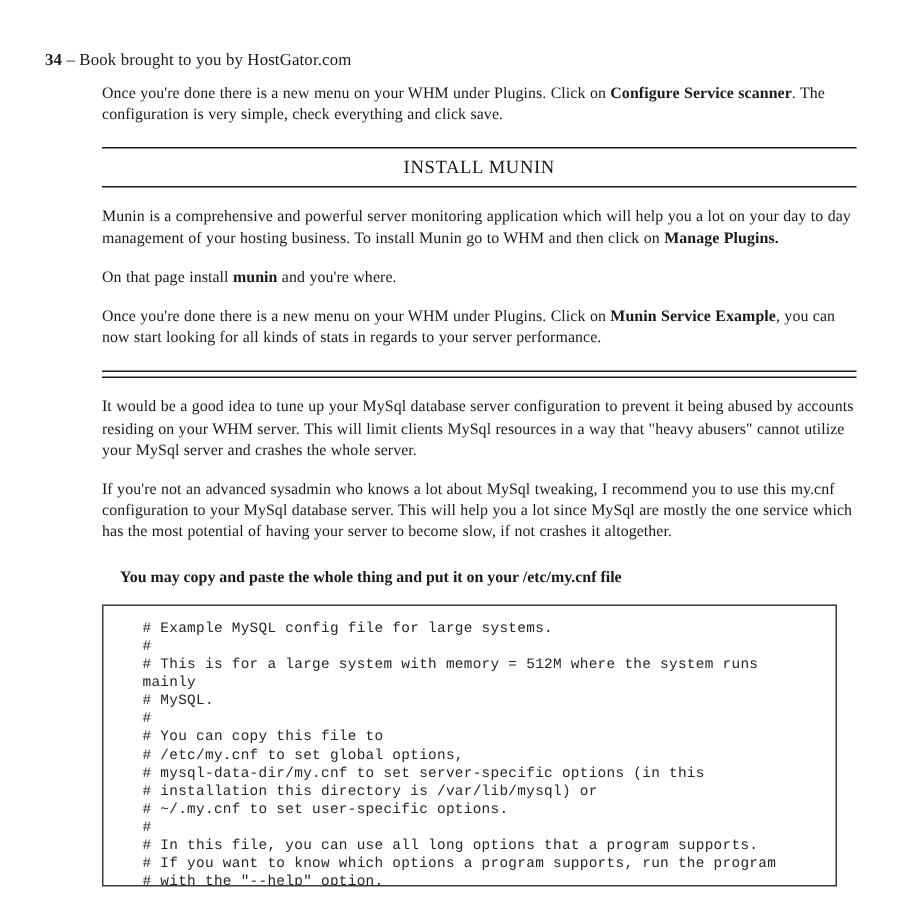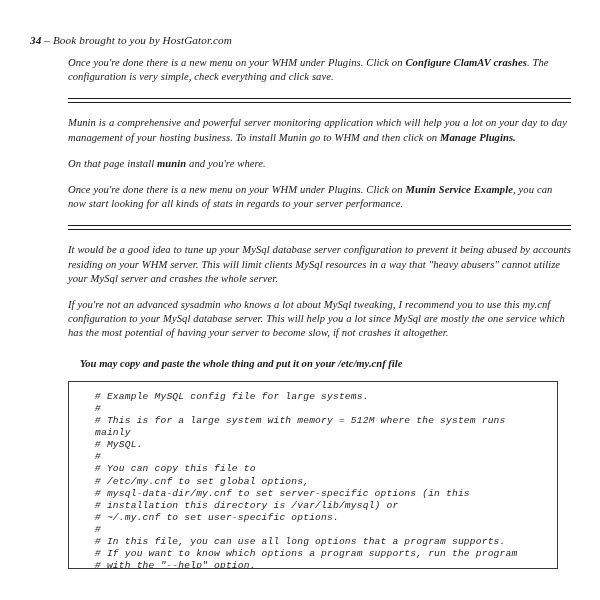--- a/index.html
+++ b/index.html
@@ -16,21 +16,20 @@
     color: #1a1a1a;
     -webkit-font-smoothing: antialiased;
   }
 
   .page {
     position: relative;
     width: 600px;
     height: 600px;
     box-sizing: border-box;
     background: #ffffff;
-    font-style: italic;
   }
 
   
   .page-header {
     position: absolute;
     left: 30px;
     top: 33px;
     right: 30px;
     font-size: 11.2px;
     line-height: 14px;
@@ -123,24 +122,25 @@
 
 <div class="page">
 
   <div class="page-header">
     <span class="folio">34</span><span> </span><span>–</span>
     <span class="hdr-text">Book brought to you by HostGator.com</span>
   </div>
 
   <div class="content">
 
-    <p class="body-para"><span>Once you're done there is a new menu on your WHM under Plugins. Click on </span><b>Configure ClamAV crashes</b><span>. The configuration is very simple, check everything and click save.</span></p>
+    <p class="body-para"><span>Once you're done there is a new menu on your WHM under Plugins. Click on </span><b>Configure Service scanner</b><span>. The configuration is very simple, check everything and click save.</span></p>
 
     <div class="section-heading">
       <span class="rule-top"></span>
+      <span class="heading-text">INSTALL MUNIN</span>
       <span class="rule-bottom"></span>
     </div>
 
     <p class="body-para"><span>Munin is a comprehensive and powerful server monitoring application which will help you a lot on your day to day management of your hosting business. To install Munin go to WHM and then click on </span><b>Manage Plugins.</b><span></span></p>
 
     <p class="body-para"><span>On that page install </span><b>munin</b><span> and you're where.</span></p>
 
     <p class="body-para"><span>Once you're done there is a new menu on your WHM under Plugins. Click on </span><b>Munin Service Example</b><span>, you can now start looking for all kinds of stats in regards to your server performance.</span></p>
 
     <div class="section-heading">

